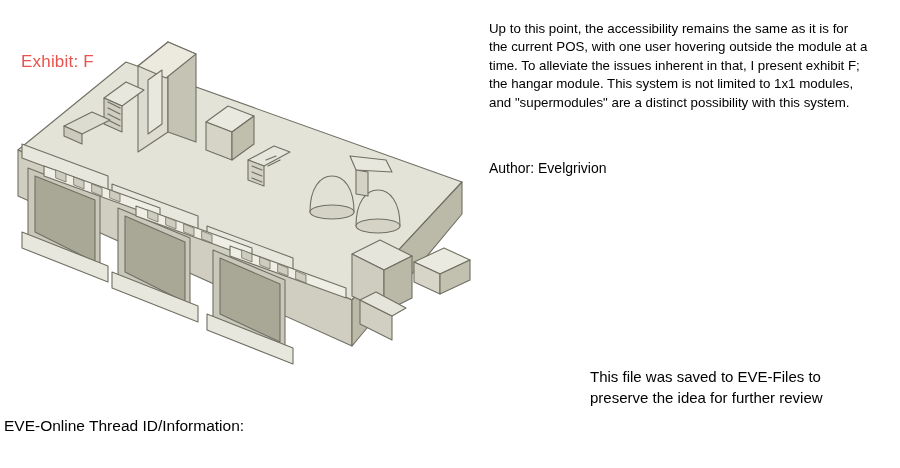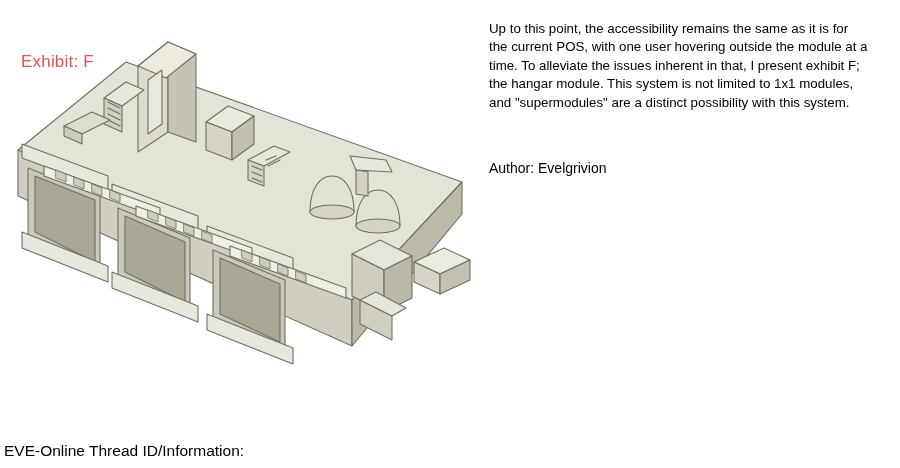--- a/index.html
+++ b/index.html
@@ -56,21 +56,21 @@
 
   
   #footer {
     position: absolute;
     left: 4px;
     top: 415px;
     font-size: 15.5px;
     line-height: 22px;
     color: #000000;
   }
-  #footer div { white-space: nowrap; margin-top: 25px; }
+  #footer div { white-space: nowrap; }
 
   
   #drawing {
     position: absolute;
     left: 0;
     top: 0;
     width: 489px;
     height: 400px;
   }
 </style>
@@ -188,18 +188,22 @@
       </g>
     </g>
   </svg>
 
   <div id="exhibit-label" style="color: rgb(232, 83, 78);">Exhibit: F</div>
 
   <div id="description">Up to this point, the accessibility remains the same as it is for the current POS, with one user hovering outside the module at a time. To alleviate the issues inherent in that, I present exhibit F; the hangar module. This system is not limited to 1x1 modules, and "supermodules" are a distinct possibility with this system.</div>
 
   <div id="author">Author: Evelgrivion</div>
 
+  <div id="saved-note">
+    <div>This file was saved to EVE-Files to</div>
+    <div>preserve the idea for further review</div>
+  </div>
 
   <div id="footer">
     <div>EVE-Online Thread ID/Information:</div>
   </div>
 
 </div>
 
 </body></html>

